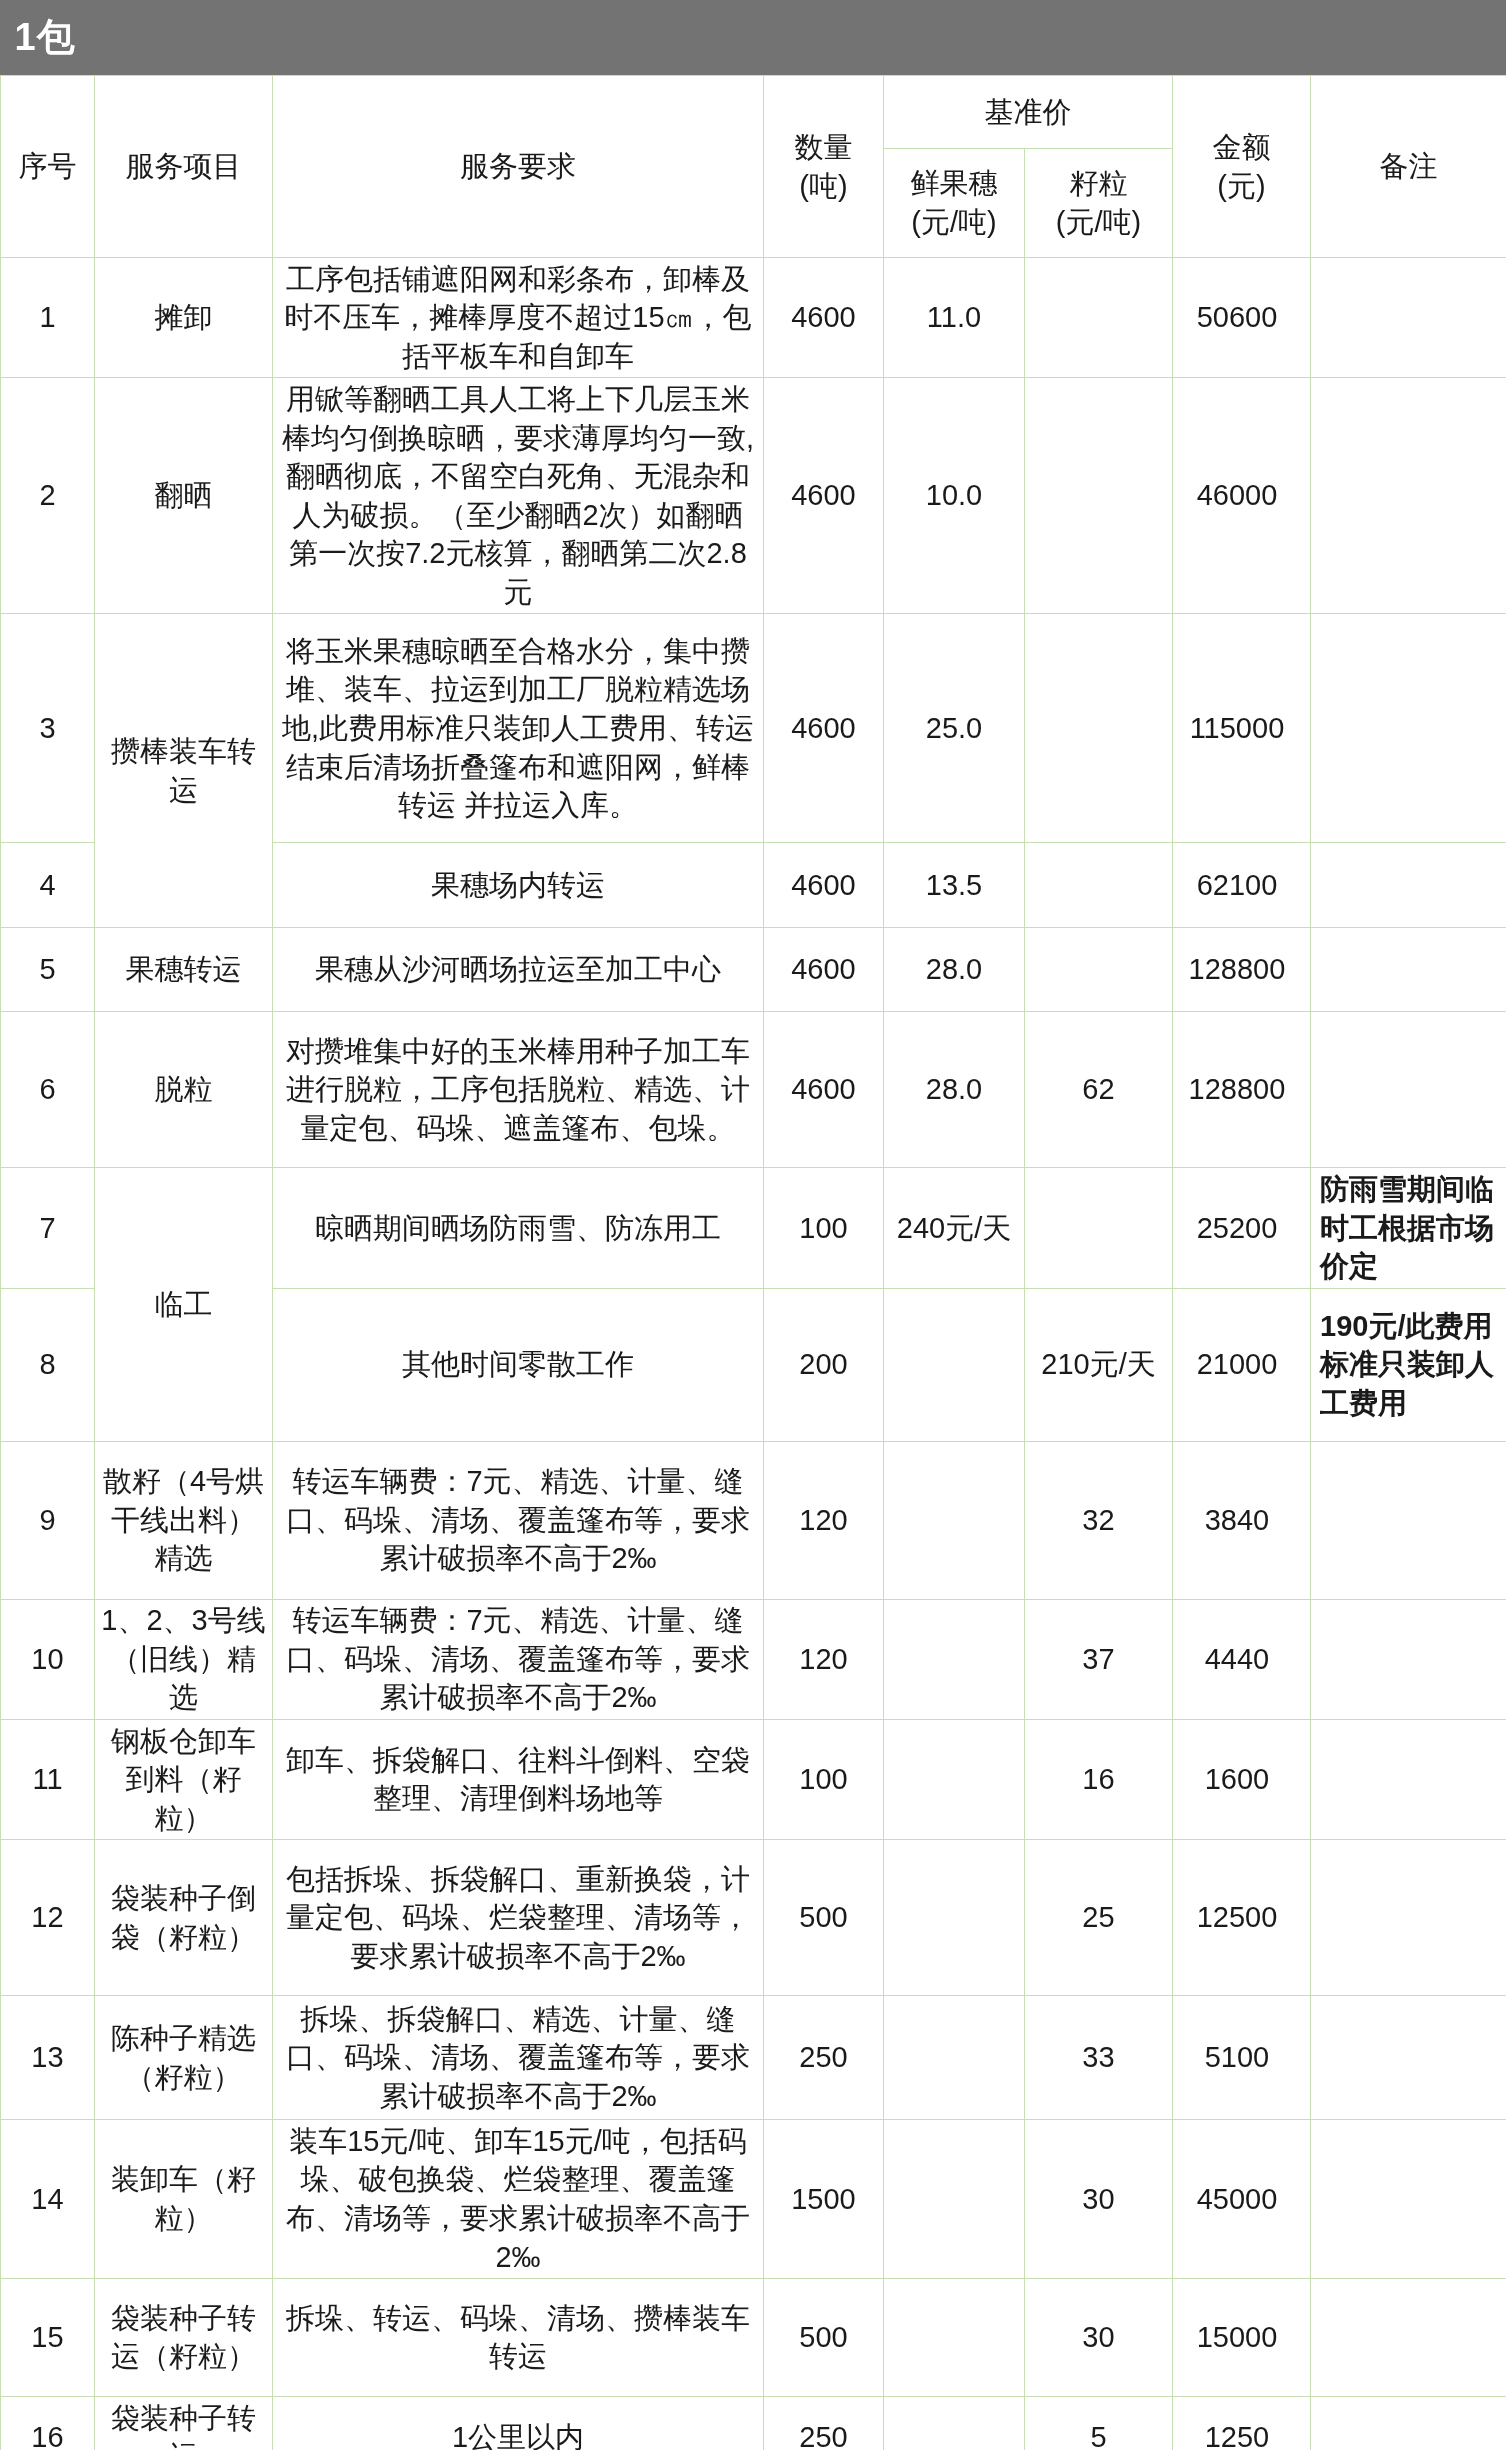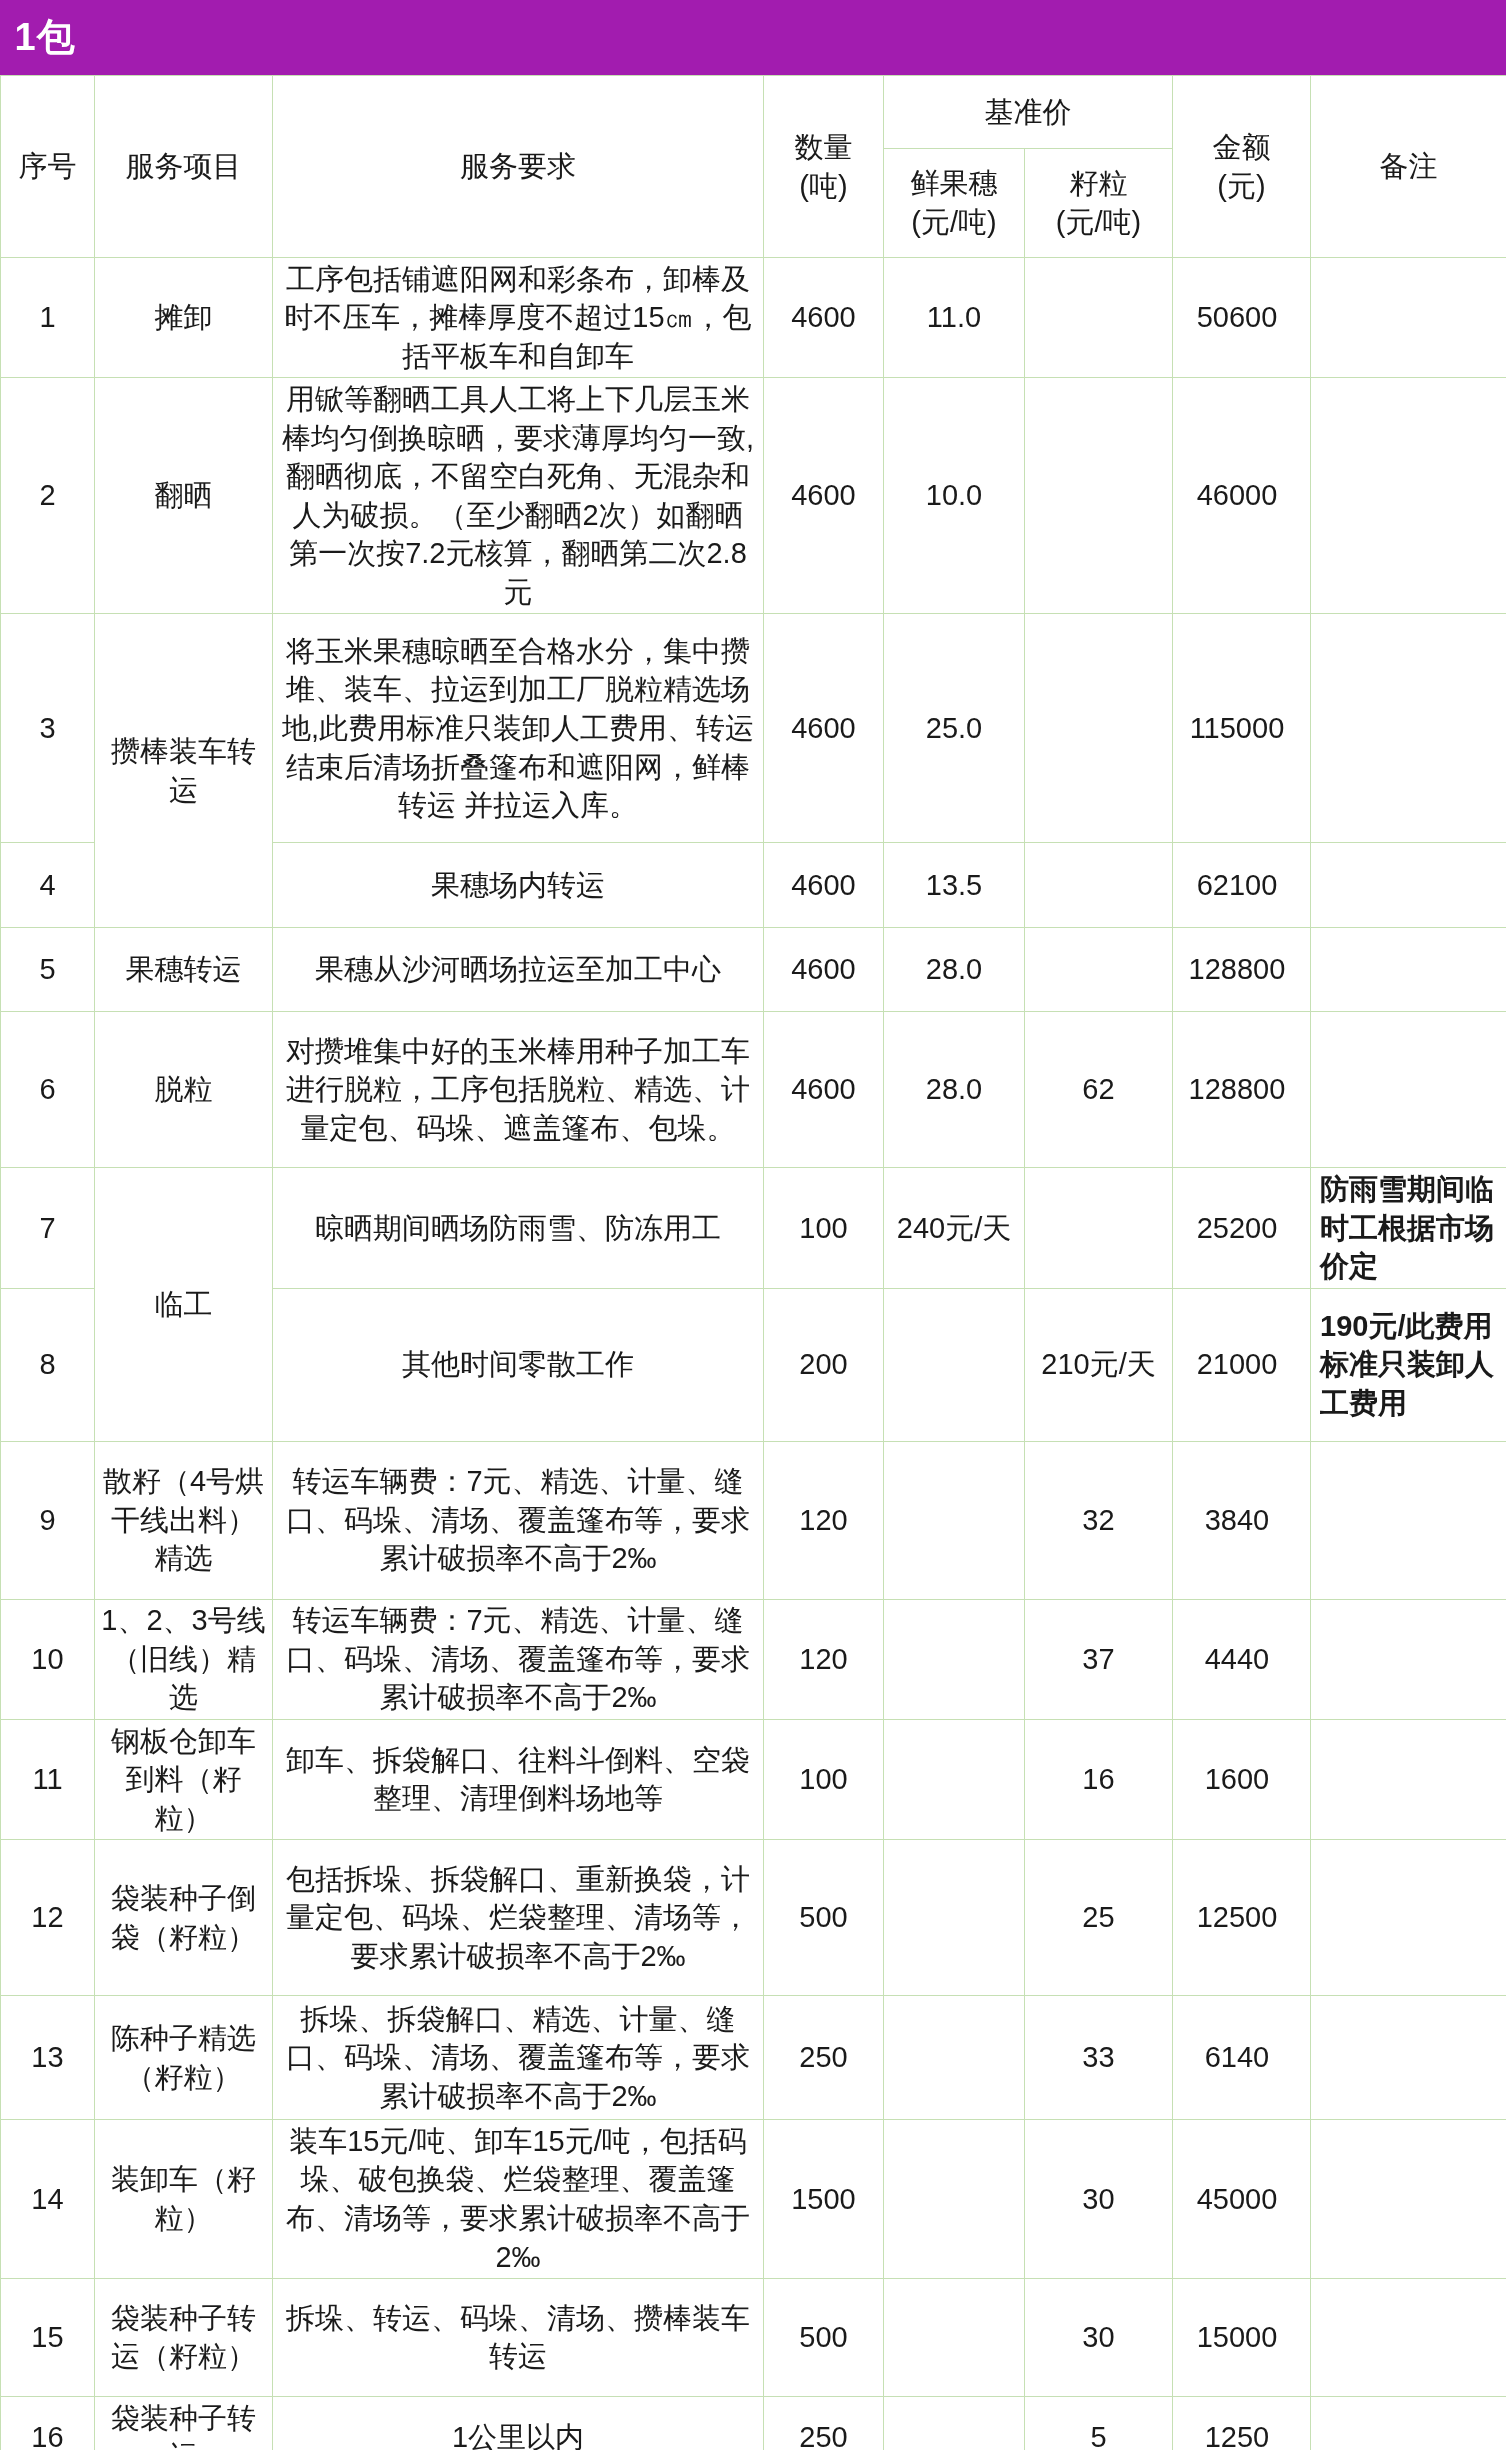--- a/index.html
+++ b/index.html
@@ -1,19 +1,19 @@
 <!DOCTYPE html>
 <html style="font-size:14.6px"><head>
 <meta charset="utf-8">
 <style>
   html,body { margin:0; padding:0; background:#ffffff; }
   body { font-family:"Liberation Sans","DejaVu Sans",sans-serif; color:#1a1a1a; }
   .sheet { width:1506px; }
   .titlebar {
-    height:75px; background:#a21caf;
+    height:75px; background:#737373;
     display:flex; align-items:center;
     padding-left:14.6px; box-sizing:border-box;
   }
   .titlebar .t { color:#ffffff; font-size:38px; font-weight:bold; letter-spacing:0.9px; }
   table {
     border-collapse:collapse; table-layout:fixed;
     width:1506px; font-size:29px;
   }
   th, td {
     border:1.8px solid #c6e0b4;
@@ -185,21 +185,21 @@
         <td class="amount">12500</td>
         <td class="note"></td>
       </tr>
       <tr style="height:124px">
         <td>13</td>
         <td>陈种子精选（籽粒）</td>
         <td>拆垛、拆袋解口、精选、计量、缝口、码垛、清场、覆盖篷布等，要求累计破损率不高于2‰</td>
         <td>250</td>
         <td></td>
         <td>33</td>
-        <td class="amount">6140</td>
+        <td class="amount">5100</td>
         <td class="note"></td>
       </tr>
       <tr style="height:156px">
         <td>14</td>
         <td>装卸车（籽粒）</td>
         <td>装车15元/吨、卸车15元/吨，包括码垛、破包换袋、烂袋整理、覆盖篷布、清场等，要求累计破损率不高于2‰</td>
         <td>1500</td>
         <td></td>
         <td>30</td>
         <td class="amount">45000</td>

